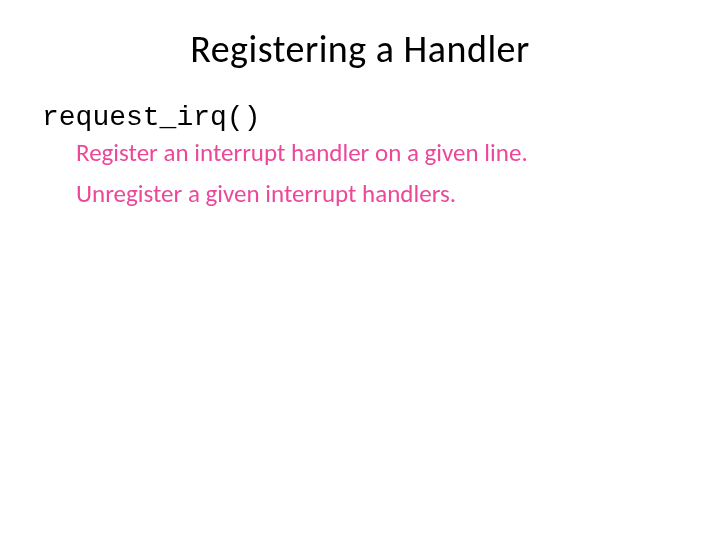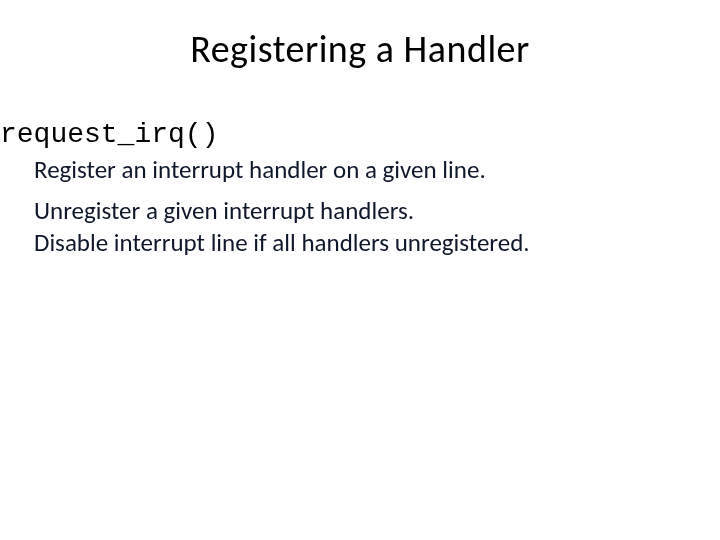--- a/index.html
+++ b/index.html
@@ -20,36 +20,37 @@
       height: 100%;
       padding: 0;
       position: relative;
     }
     .title {
       font-size: 38px;
       font-weight: 400;
       color: #000;
       text-align: center;
       margin-top: 26px;
-      margin-bottom: 47px;
+      margin-bottom: 30px;
       letter-spacing: 0.5px;
     }
     .content {
+      padding-left: 42px;
       padding-right: 42px;
     }
     .code-heading {
       font-family: "Courier New", Courier, monospace;
       font-size: 28px;
       color: #000;
       margin-top: 6px;
       margin-bottom: 4px;
     }
     .description {
       font-size: 25px;
-      color: #0f172a;
+      color: #ec4899;
       padding-left: 34px;
       margin-bottom: 10px;
       line-height: 1.25;
     }
     .description-line {
       display: block;
     }
   </style>
 </head>
 <body>
@@ -58,18 +59,17 @@
   <h1 class="title">Registering a Handler</h1>
   <div class="content">
 
     <div class="code-heading">request_irq()</div>
     <div class="description">
       <span class="description-line">Register an interrupt handler on a given line.</span>
     </div>
 
     <div class="description">
       <span class="description-line">Unregister a given interrupt handlers.</span>
-      <span class="description-line">Disable interrupt line if all handlers unregistered.</span>
     </div>
 
   </div>
 
 </div>
 
 </body></html>

